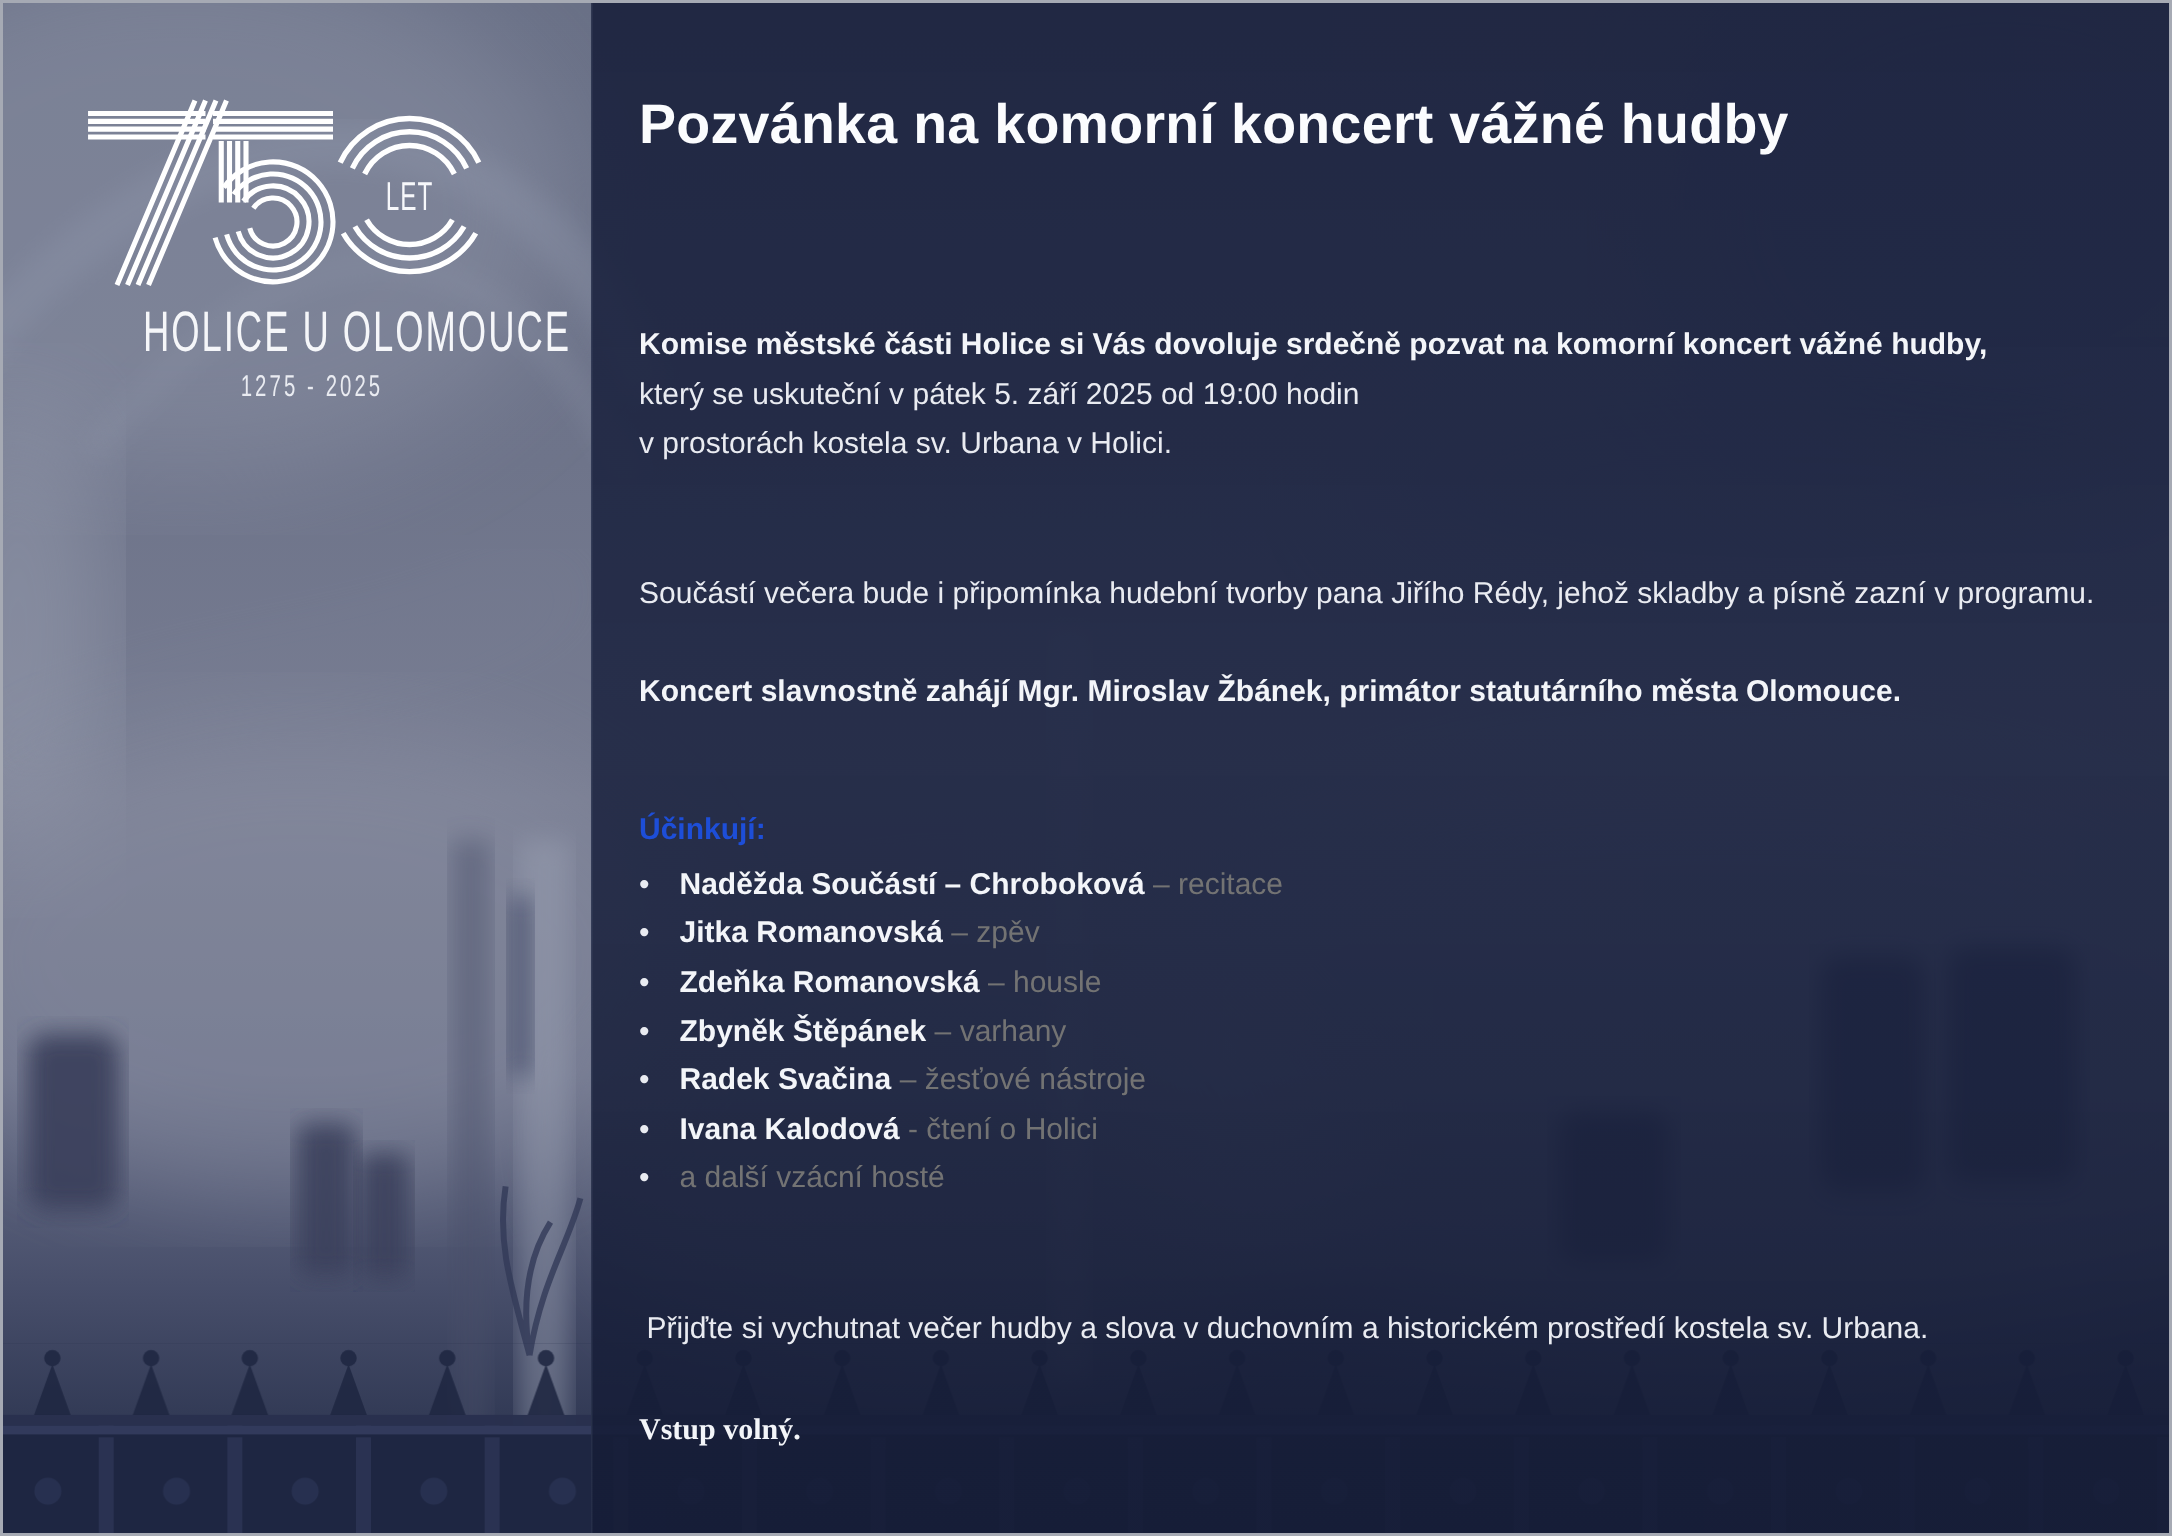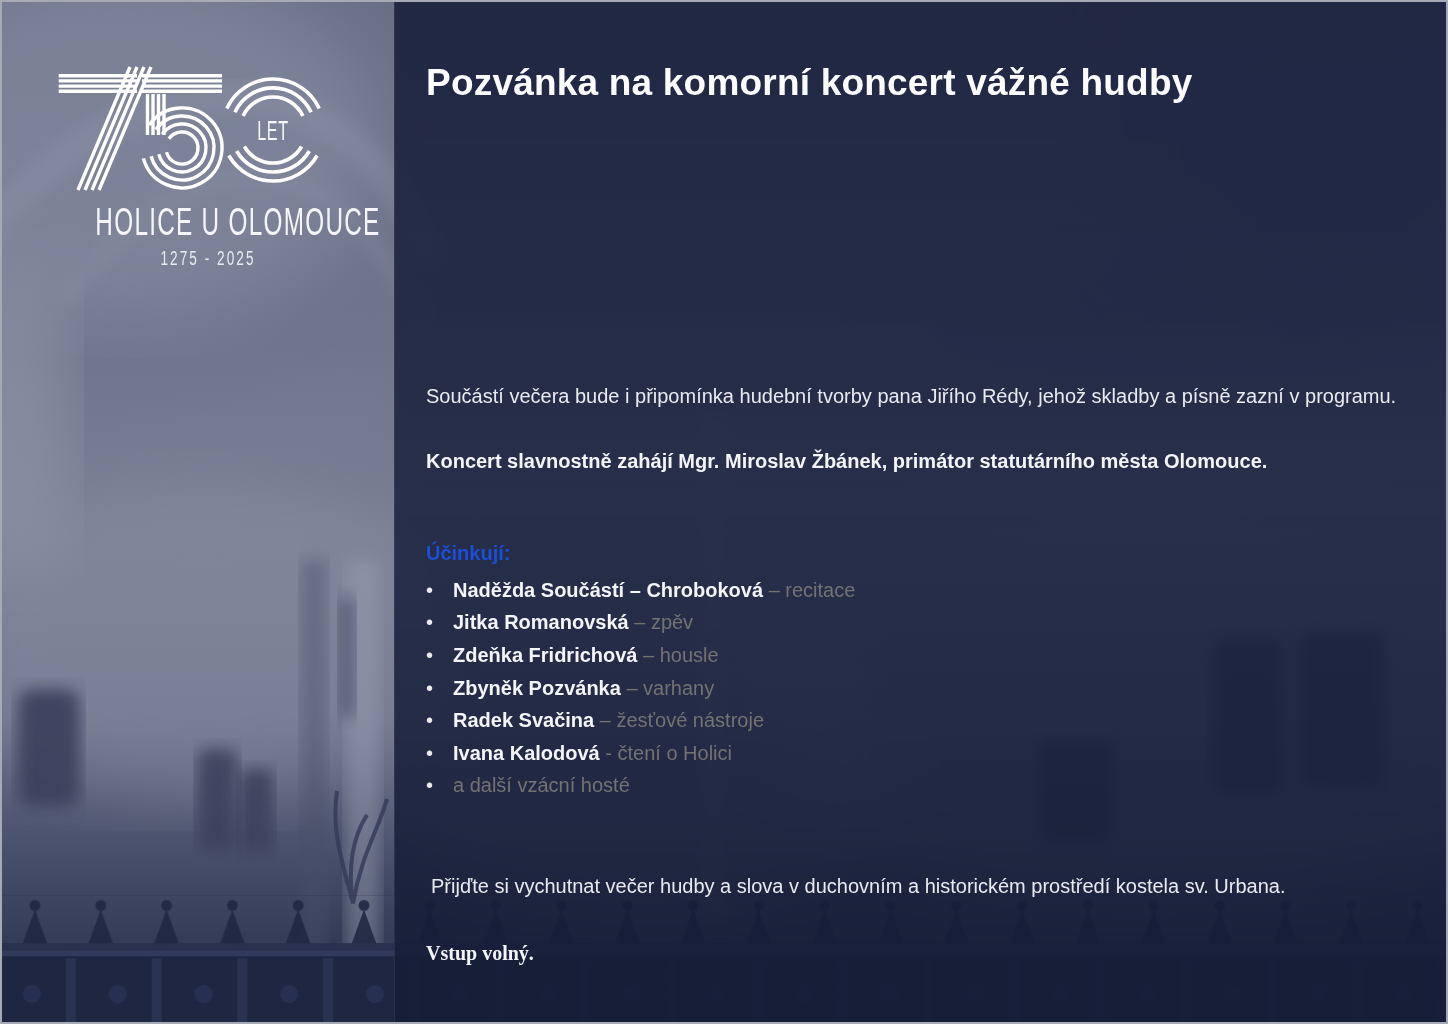--- a/index.html
+++ b/index.html
@@ -156,44 +156,49 @@
       <path d="M259.6 89.5 A33 33 0 0 1 202.4 89.5" stroke-width="3.6"></path>
     </g>
   </svg>
   <div class="logo-let">LET</div>
   <div class="logo-city">HOLICE U OLOMOUCE</div>
   <div class="logo-years">1275 - 2025</div>
 
   <div class="content">
     <div class="blk title">Pozvánka na komorní koncert vážné hudby</div>
 
+    <div class="blk p-intro">
+      <div class="b1">Komise městské části Holice si Vás dovoluje srdečně pozvat na komorní koncert vážné hudby,</div>
+      <div>který se uskuteční v pátek 5. září 2025 od 19:00 hodin</div>
+      <div>v prostorách kostela sv. Urbana v Holici.</div>
+    </div>
 
     <div class="blk p-opening">Koncert slavnostně zahájí Mgr. Miroslav Žbánek, primátor statutárního města Olomouce.</div>
     <div class="blk p-tribute">Součástí večera bude i připomínka hudební tvorby pana Jiřího Rédy, jehož skladby a písně zazní v programu.</div>
 
     <div class="blk p-heading">Účinkují:</div>
     <div class="performers" id="performers-list">
         <div class="perf-item">
           <span class="bullet">•</span>
           <b>Naděžda Součástí – Chroboková</b>
           <span class="rest"> – recitace</span>
         </div>
         <div class="perf-item">
           <span class="bullet">•</span>
           <b>Jitka Romanovská</b>
           <span class="rest"> – zpěv</span>
         </div>
         <div class="perf-item">
           <span class="bullet">•</span>
-          <b>Zdeňka Fridrichová</b>
+          <b>Zdeňka Romanovská</b>
           <span class="rest"> – housle</span>
         </div>
         <div class="perf-item">
           <span class="bullet">•</span>
-          <b>Zbyněk Pozvánka</b>
+          <b>Zbyněk Štěpánek</b>
           <span class="rest"> – varhany</span>
         </div>
         <div class="perf-item">
           <span class="bullet">•</span>
           <b>Radek Svačina</b>
           <span class="rest"> – žesťové nástroje</span>
         </div>
         <div class="perf-item">
           <span class="bullet">•</span>
           <b>Ivana Kalodová</b>

